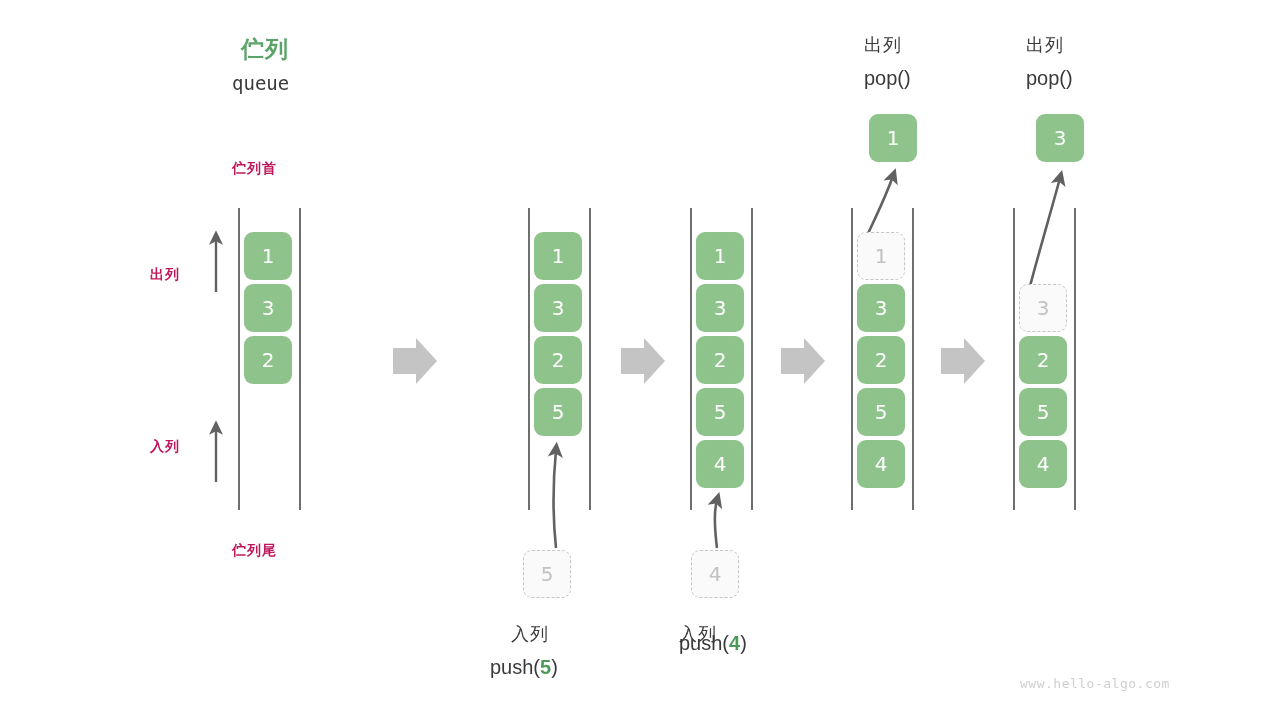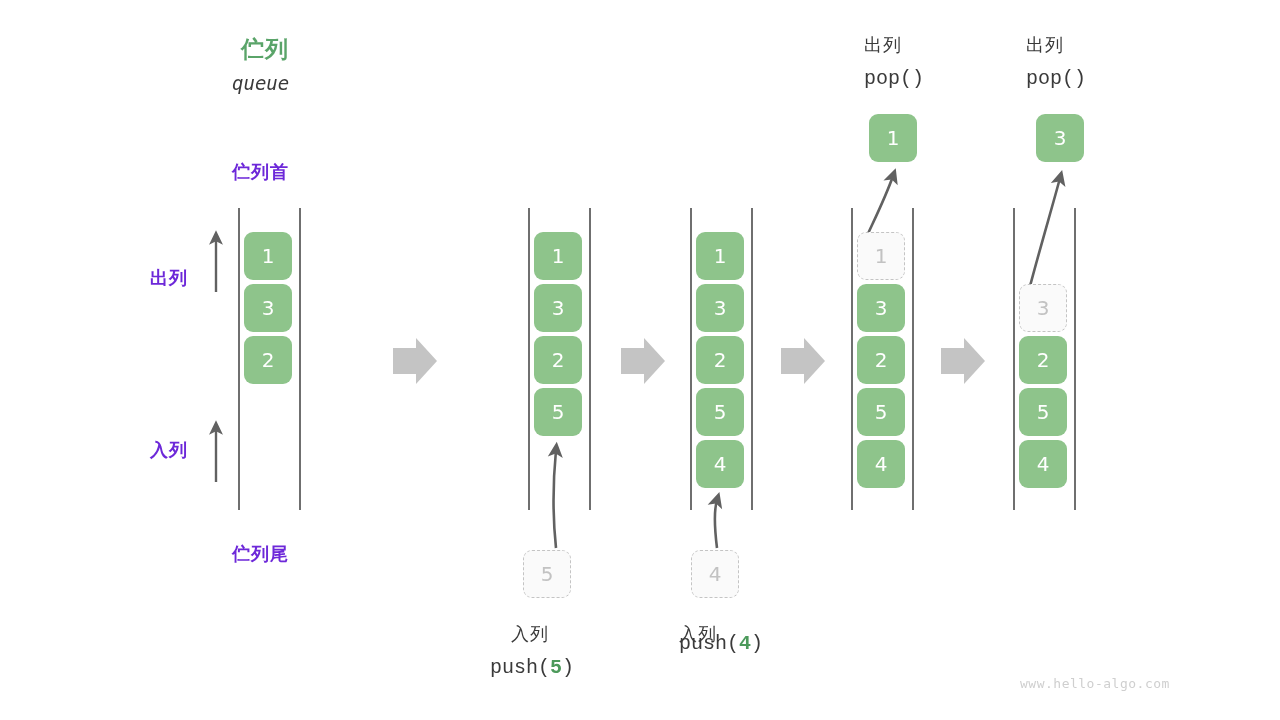--- a/index.html
+++ b/index.html
@@ -25,35 +25,34 @@
   .title-cn {
     font-size: 23px;
     font-weight: bold;
     color: #5aa469;
     letter-spacing: 1px;
   }
   .title-en {
     font-family: "DejaVu Sans Mono", "Liberation Mono", monospace;
     font-size: 19px;
     color: #3a3a3a;
-    font-style: italic;
   }
   .side-label {
-    font-size: 18px;
+    font-size: 14px;
     font-weight: bold;
-    color: #6d28d9;
+    color: #be185d;
     letter-spacing: 1px;
   }
   .op-cn {
     font-size: 18px;
     color: #3a3a3a;
     letter-spacing: 1px;
   }
   .op-code {
-    font-family: Liberation Mono, monospace;
+    font-family: Liberation Sans, sans-serif;
     font-size: 20px;
     color: #3a3a3a;
     letter-spacing: 0px;
     text-align: center;
   }
   .op-code .num { color: #4c9a5b; font-weight: bold; }
   .watermark {
     font-family: "DejaVu Sans Mono", "Liberation Mono", monospace;
     font-size: 13px;
     color: #cfcfcf;

